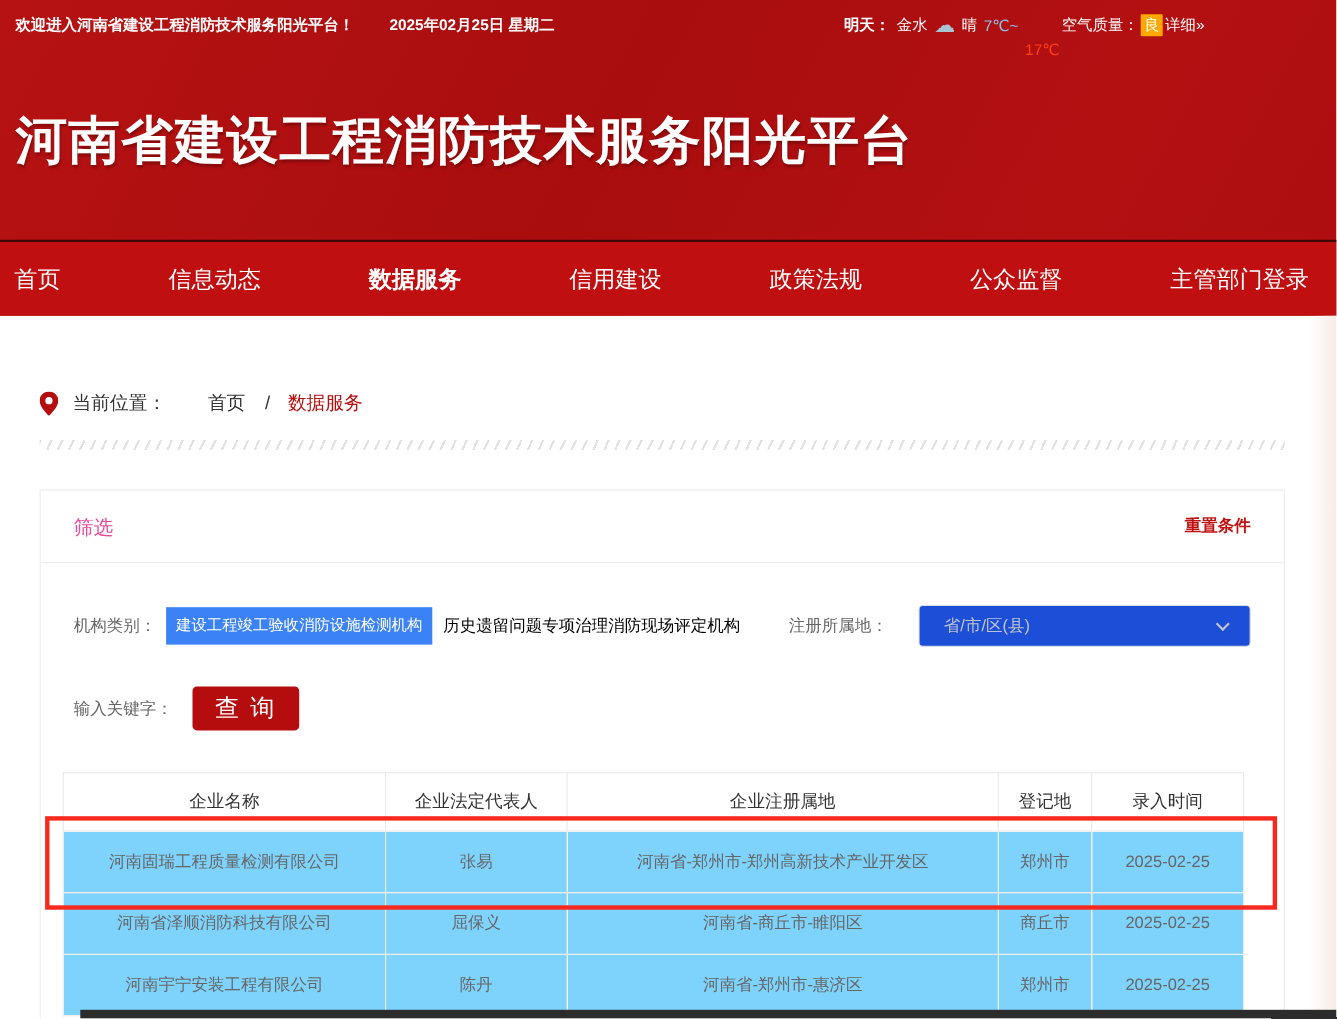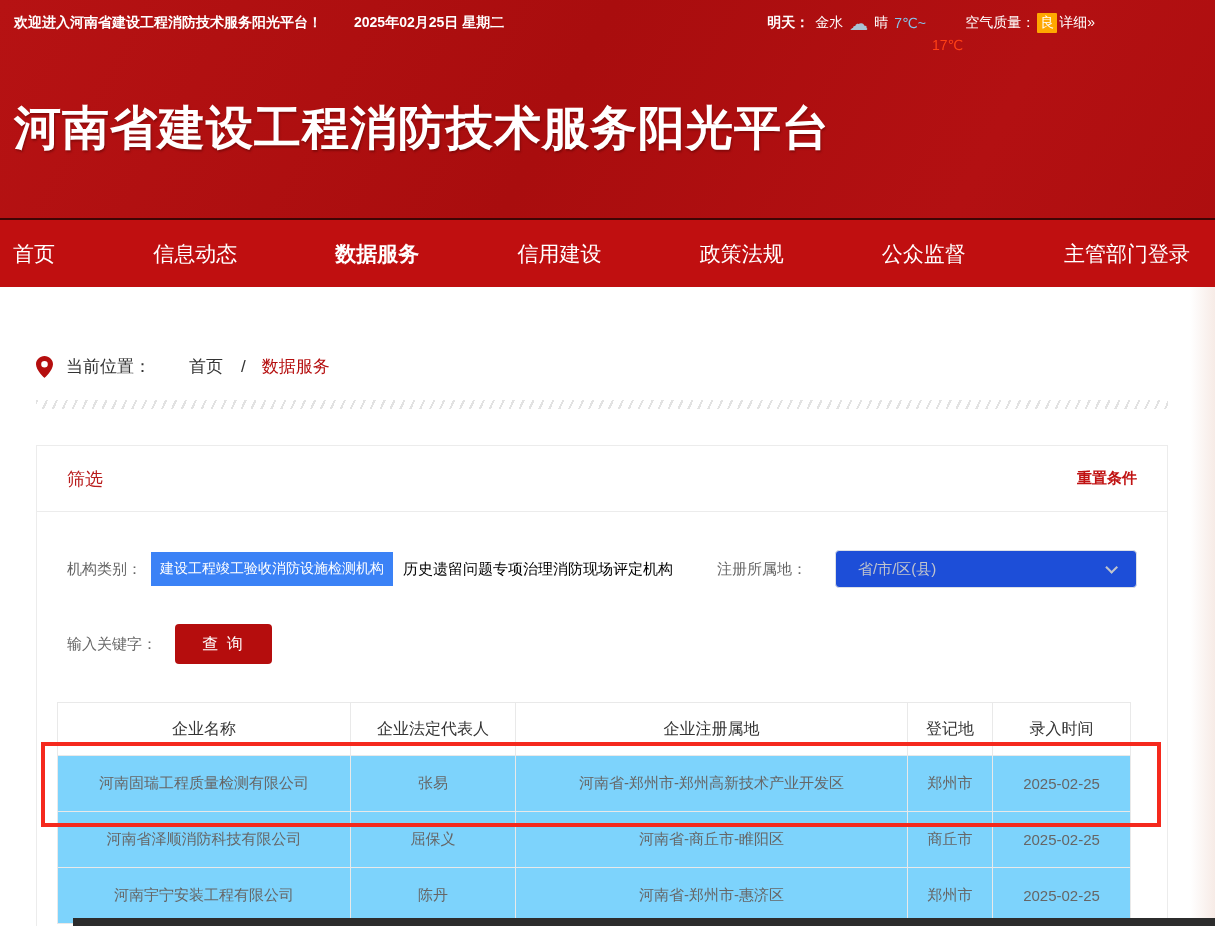--- a/index.html
+++ b/index.html
@@ -64,21 +64,21 @@
 
   
   .filter-box {
     margin:36px 47px 0 36px; border:1px solid #ececec; background:#fff;
     min-height:520px;
   }
   .filter-head {
     height:66px; display:flex; align-items:center; justify-content:space-between;
     padding:0 30px; border-bottom:1px solid #ececec;
   }
-  .filter-title { font-size:18px; color:#b91c1c; }
+  .filter-title { font-size:18px; color:#ec4899; }
   .reset-link { font-size:15px; color:#c01212; font-weight:bold; cursor:pointer; }
 
   .filter-row1 { display:flex; align-items:center; margin:38px 30px 0 30px; }
   .field-label { color:#666; font-size:15px; white-space:nowrap; }
   .org-badge {
     background:#3b82f6; color:#fff; font-size:14px; padding:8px 9px;
     margin-left:9px; cursor:pointer; white-space:nowrap;
   }
   .org-option { color:#000000; font-size:15px; margin-left:10px; cursor:pointer; white-space:nowrap; }
   .region-label { margin-left:44px; }
@@ -95,21 +95,21 @@
 
   .filter-row2 { display:flex; align-items:center; margin:36px 30px 0 30px; }
   .keyword-input {
     width:520px; height:38px; border:1px solid #dcdfe6; border-radius:4px;
     padding:0 14px; font-size:15px; color:#333; margin-left:12px; outline:none;
     font-family:inherit;
   }
   .keyword-input::placeholder { color:#c0c4cc; }
   .search-btn {
     margin-left:18px; width:97px; height:40px; background:#b50d0d; color:#fff;
-    font-size:16px; border:none; border-radius:4px; cursor:pointer; letter-spacing:2px;
+    font-size:22px; border:none; border-radius:4px; cursor:pointer; letter-spacing:2px;
     font-family:inherit;
   }
 
   
   .data-table { margin:38px 30px 30px 20px; border-collapse:collapse; width:1073px; table-layout:fixed; }
   .data-table th {
     height:53px; border:1px solid #e9e9e9; font-size:16px; color:#333;
     font-weight:normal; text-align:center; background:#fff;
   }
   .data-table td {

